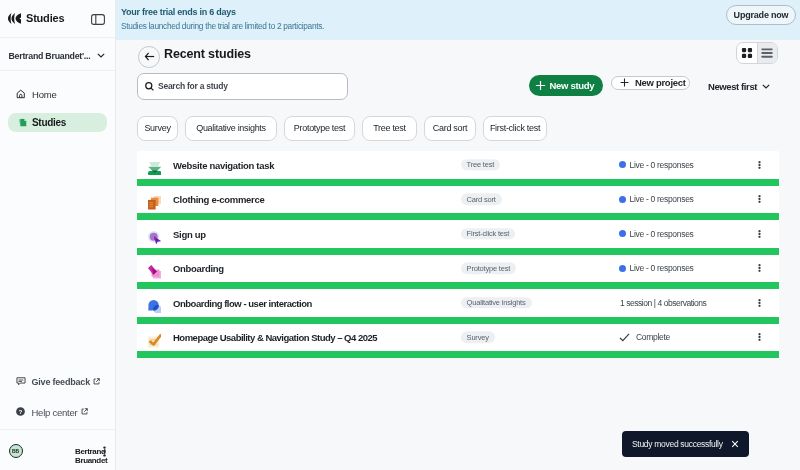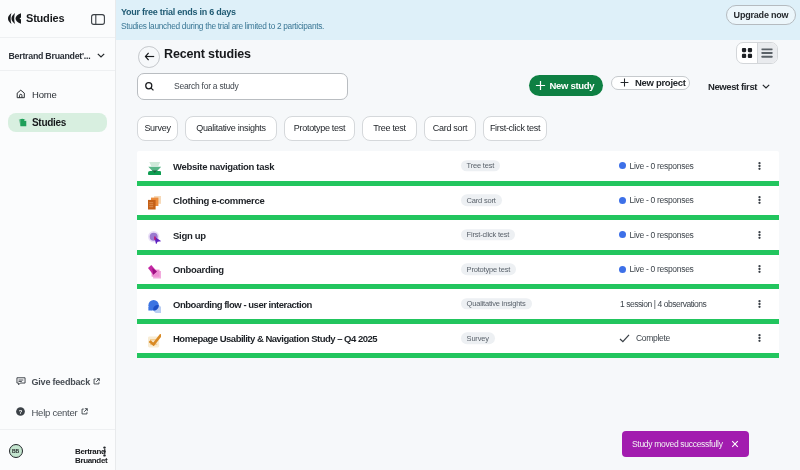--- a/index.html
+++ b/index.html
@@ -38,44 +38,44 @@
 
 
 .back-btn { position:absolute; left:138.4px; top:46.1px; width:21.7px; height:21.7px; border-radius:50%; border:1px solid #c5c8cc; display:flex; align-items:center; justify-content:center; }
 .page-title { position:absolute; left:164px; top:46.5px; font-size:12.5px; font-weight:bold; color:#17191c; letter-spacing:-0.15px; }
 .viewtoggle { position:absolute; left:736px; top:42px; width:42px; height:22px; border:1px solid #d3d6d9; border-radius:7px; background:#fff; display:flex; overflow:hidden; }
 .vt-seg { flex:1; display:flex; align-items:center; justify-content:center; }
 .vt-seg.sel { background:#e9ebee; border-left:1px solid #d3d6d9; }
 
 
 .search { position:absolute; left:137px; top:72.5px; width:211px; height:27px; background:#fff; border:1px solid #b9bdc1; border-radius:7px; display:flex; align-items:center; padding:0 7px; }
-.search span { font-size:8.5px; color:#41474e; letter-spacing:-0.25px; margin-left:20px; }
+.search span { font-size:8.5px; color:#41474e; letter-spacing:-0.25px; margin-left:4px;font-weight:bold; }
 .btn-green { position:absolute; left:528.5px; top:75.4px; width:74.5px; height:20.5px; background:#0e8043; color:#fff; border-radius:10.5px; display:flex; align-items:center; font-size:9.5px; font-weight:bold; letter-spacing:-0.3px; padding-left:6px; }
 .btn-green svg { margin-right:4px; }
 .btn-white { position:absolute; left:611px; top:75.7px; width:79px; height:14px; background:#fff; border:1px solid #c6cacd; border-radius:10px; display:flex; align-items:center; font-size:9.5px; font-weight:bold; color:#23272b; letter-spacing:-0.3px; padding-left:8px; }
 .btn-white svg { margin-right:6px; }
 .sort { position:absolute; left:708px; top:81px; font-size:9.5px; font-weight:bold; color:#23272b; letter-spacing:-0.4px; }
 .sort-chev { position:absolute; left:761.5px; top:84px; }
 
 
 .chips { position:absolute; left:137px; top:115.7px; display:flex; gap:7px; }
 .chip { height:25px; background:#fff; border:1px solid #d5d8db; border-radius:8px; display:flex; align-items:center; justify-content:center; font-size:9px; color:#23272c; letter-spacing:-0.3px; }
 
 
 .list { position:absolute; left:137px; top:151px; width:642px; background:#fff; border-radius:2px; }
-.row { position:relative; height:34.5px; border-bottom:5px solid #22c55e; }
+.row { position:relative; height:34.5px; border-bottom:7px solid #22c55e; }
 .row-icon { position:absolute; left:10.5px; top:10.8px; width:13.5px; height:13.5px; }
 .row-title { position:absolute; left:36px; top:50%; transform:translateY(-50%); font-size:9.5px; font-weight:bold; color:#1d2126; letter-spacing:-0.3px; white-space:nowrap; }
 .tag { position:absolute; left:323.6px; top:50%; transform:translateY(-50%); background:#edf0f3; border-radius:6px; height:11.5px; display:flex; align-items:center; padding:0 6px; font-size:7.5px; color:#5b636c; letter-spacing:-0.2px; white-space:nowrap; }
 .status { position:absolute; left:482px; top:50%; transform:translateY(-50%); font-size:8.5px; color:#3c434a; letter-spacing:-0.3px; display:flex; align-items:center; white-space:nowrap; }
 .dot { width:7px; height:7px; border-radius:50%; background:#3d70e8; margin-right:3.5px; }
 .rkebab { position:absolute; left:621px; top:50%; transform:translateY(-50%); }
 
 
-.toast { position:absolute; left:622px; top:431px; width:127px; height:26px; background:#a21caf; border-radius:4px; color:#f2f3f3; font-size:8.5px; letter-spacing:-0.3px; display:flex; align-items:center; padding:0 10px; z-index:10; }
+.toast { position:absolute; left:622px; top:431px; width:127px; height:26px; background:#0f172a; border-radius:4px; color:#f2f3f3; font-size:8.5px; letter-spacing:-0.3px; display:flex; align-items:center; padding:0 10px; z-index:10; }
 .toast .x { margin-left:auto; }
 </style>
 </head>
 <body>
 
 <div class="banner">
   <h1>Your free trial ends in 6 days</h1>
   <p>Studies launched during the trial are limited to 2 participants.</p>
   <div class="upgrade">Upgrade now</div>
 </div>

